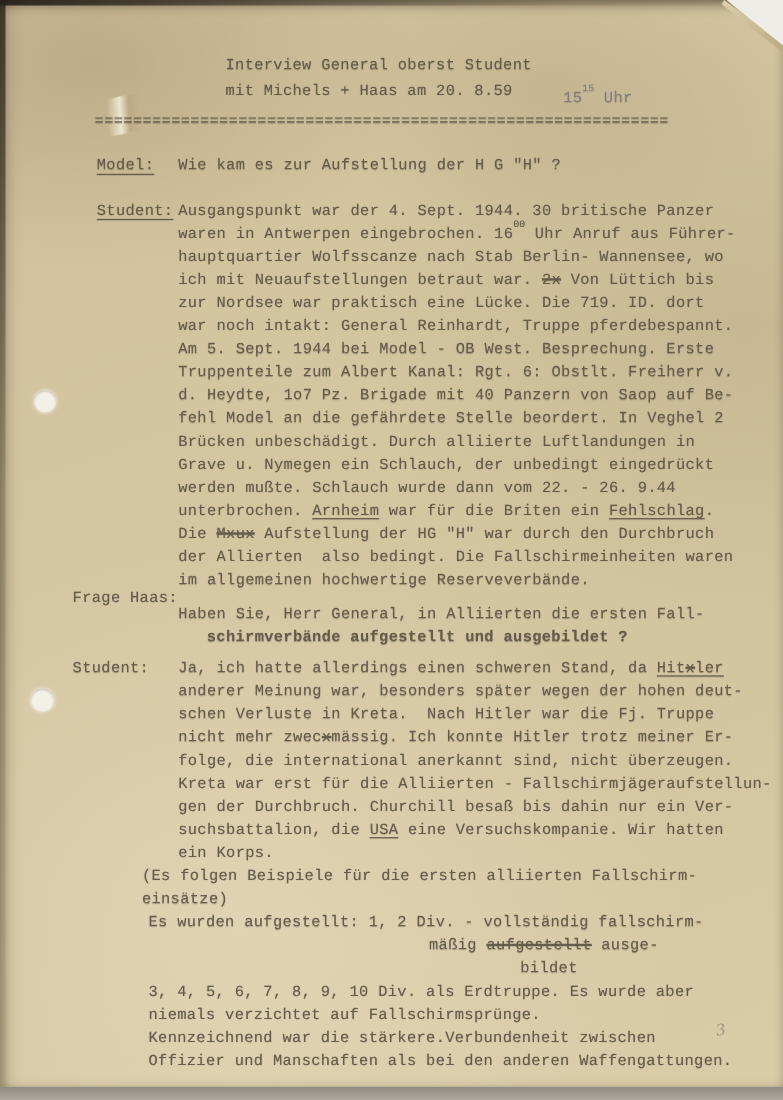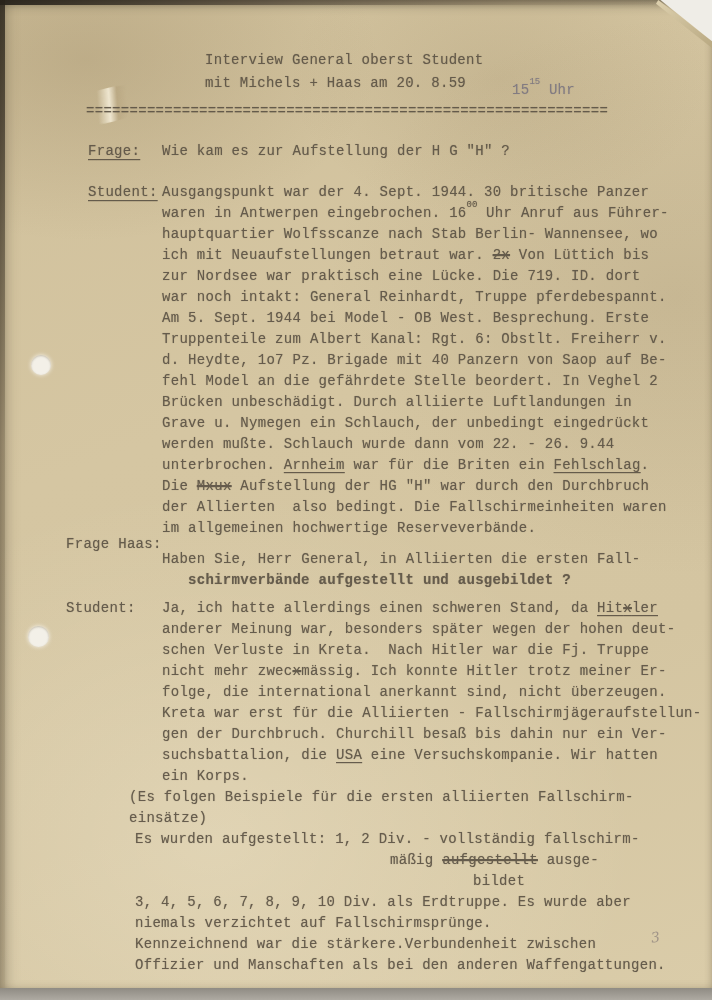--- a/index.html
+++ b/index.html
@@ -60,21 +60,21 @@
   <div class="crease"></div>
   <div class="hole h1"></div>
   <div class="hole h2"></div>
   <div class="bottom-strip"></div>
 
   <div class="t" style="left:205px;top:50px;">Interview General oberst Student</div>
   <div class="t" style="left:205px;top:73px;">mit Michels + Haas am 20. 8.59</div>
   <div class="t time" style="left:512px;top:67px;margin-top:13px;">15<sup>15</sup> Uhr</div>
   <div class="t" style="left:86px;top:101px;letter-spacing:.3px;">============================================================</div>
 
-  <div class="t label-ul" style="left:88px;top:141px;">Frage:</div>
+  <div class="t label-ul" style="left:88px;top:141px;">Model:</div>
   <div class="t" style="left:162px;top:141px;"><div class="tline">Wie kam es zur Aufstellung der H G "H" ?</div></div>
 
   <div class="t label-ul" style="left:88px;top:182px;">Student:</div>
   <div class="t" style="left:162px;top:182px;"><div class="tline">Ausgangspunkt war der 4. Sept. 1944. 30 britische Panzer</div><div class="tline">waren in Antwerpen eingebrochen. 16<sup>00</sup> Uhr Anruf aus Führer-</div><div class="tline">hauptquartier Wolfsscanze nach Stab Berlin- Wannensee, wo</div><div class="tline">ich mit Neuaufstellungen betraut war. <span class="st">2x</span> Von Lüttich bis</div><div class="tline">zur Nordsee war praktisch eine Lücke. Die 719. ID. dort</div><div class="tline">war noch intakt: General Reinhardt, Truppe pferdebespannt.</div><div class="tline">Am 5. Sept. 1944 bei Model - OB West. Besprechung. Erste</div><div class="tline">Truppenteile zum Albert Kanal: Rgt. 6: Obstlt. Freiherr v.</div><div class="tline">d. Heydte, 1o7 Pz. Brigade mit 40 Panzern von Saop auf Be-</div><div class="tline">fehl Model an die gefährdete Stelle beordert. In Veghel 2</div><div class="tline">Brücken unbeschädigt. Durch alliierte Luftlandungen in</div><div class="tline">Grave u. Nymegen ein Schlauch, der unbedingt eingedrückt</div><div class="tline">werden mußte. Schlauch wurde dann vom 22. - 26. 9.44</div><div class="tline">unterbrochen. <span class="ul">Arnheim</span> war für die Briten ein <span class="ul">Fehlschlag</span>.</div><div class="tline">Die <span class="st">Mxux</span> Aufstellung der HG "H" war durch den Durchbruch</div><div class="tline">der Allierten  also bedingt. Die Fallschirmeinheiten waren</div><div class="tline">im allgemeinen hochwertige Reserveverbände.</div></div>
 
   <div class="t" style="left:66px;top:534px;">Frage Haas:</div>
   <div class="t" style="left:162px;top:549px;"><div class="tline">Haben Sie, Herr General, in Alliierten die ersten Fall-</div><div class="tline" style="margin-left: 26px; font-weight: bold;">schirmverbände aufgestellt und ausgebildet ?</div></div>
 
   <div class="t" style="left:66px;top:598px;">Student:</div>
   <div class="t" style="left:162px;top:598px;"><div class="tline">Ja, ich hatte allerdings einen schweren Stand, da <span class="ul">Hit<span class="st">x</span>ler</span></div><div class="tline">anderer Meinung war, besonders später wegen der hohen deut-</div><div class="tline">schen Verluste in Kreta.  Nach Hitler war die Fj. Truppe</div><div class="tline">nicht mehr zwec<span class="st">x</span>mässig. Ich konnte Hitler trotz meiner Er-</div><div class="tline">folge, die international anerkannt sind, nicht überzeugen.</div><div class="tline">Kreta war erst für die Alliierten - Fallschirmjägeraufstellun-</div><div class="tline">gen der Durchbruch. Churchill besaß bis dahin nur ein Ver-</div><div class="tline">suchsbattalion, die <span class="ul">USA</span> eine Versuchskompanie. Wir hatten</div><div class="tline">ein Korps.</div><div class="tline" style="margin-left: -33px;">(Es folgen Beispiele für die ersten alliierten Fallschirm-</div><div class="tline" style="margin-left: -33px;">einsätze)</div><div class="tline" style="margin-left: -27px;">Es wurden aufgestellt: 1, 2 Div. - vollständig fallschirm-</div><div class="tline" style="margin-left: 228px;">mäßig <span class="st">aufgestellt</span> ausge-</div><div class="tline" style="margin-left: 311px;">bildet</div><div class="tline" style="margin-left: -27px;">3, 4, 5, 6, 7, 8, 9, 10 Div. als Erdtruppe. Es wurde aber</div><div class="tline" style="margin-left: -27px;">niemals verzichtet auf Fallschirmsprünge.</div><div class="tline" style="margin-left: -27px;">Kennzeichnend war die stärkere.Verbundenheit zwischen</div><div class="tline" style="margin-left: -27px;">Offizier und Manschaften als bei den anderen Waffengattungen.</div></div>

